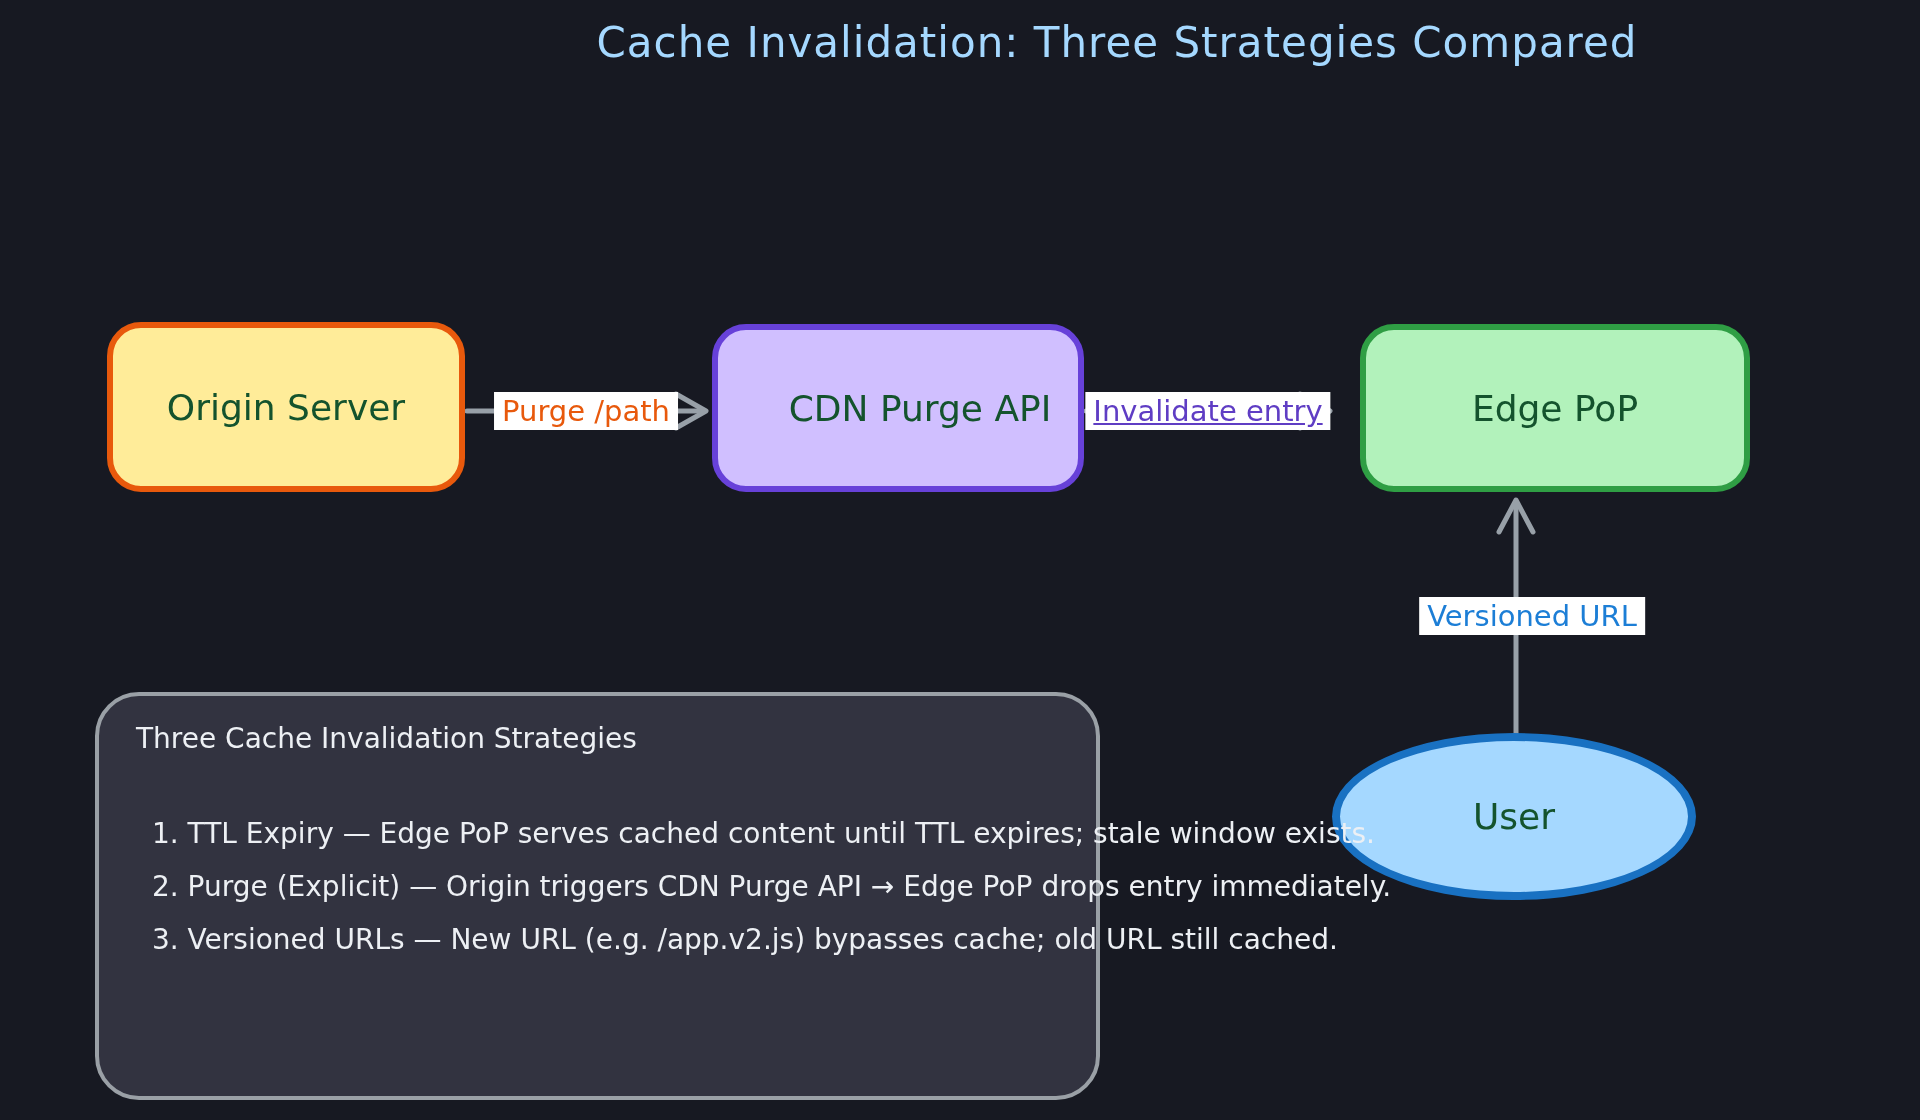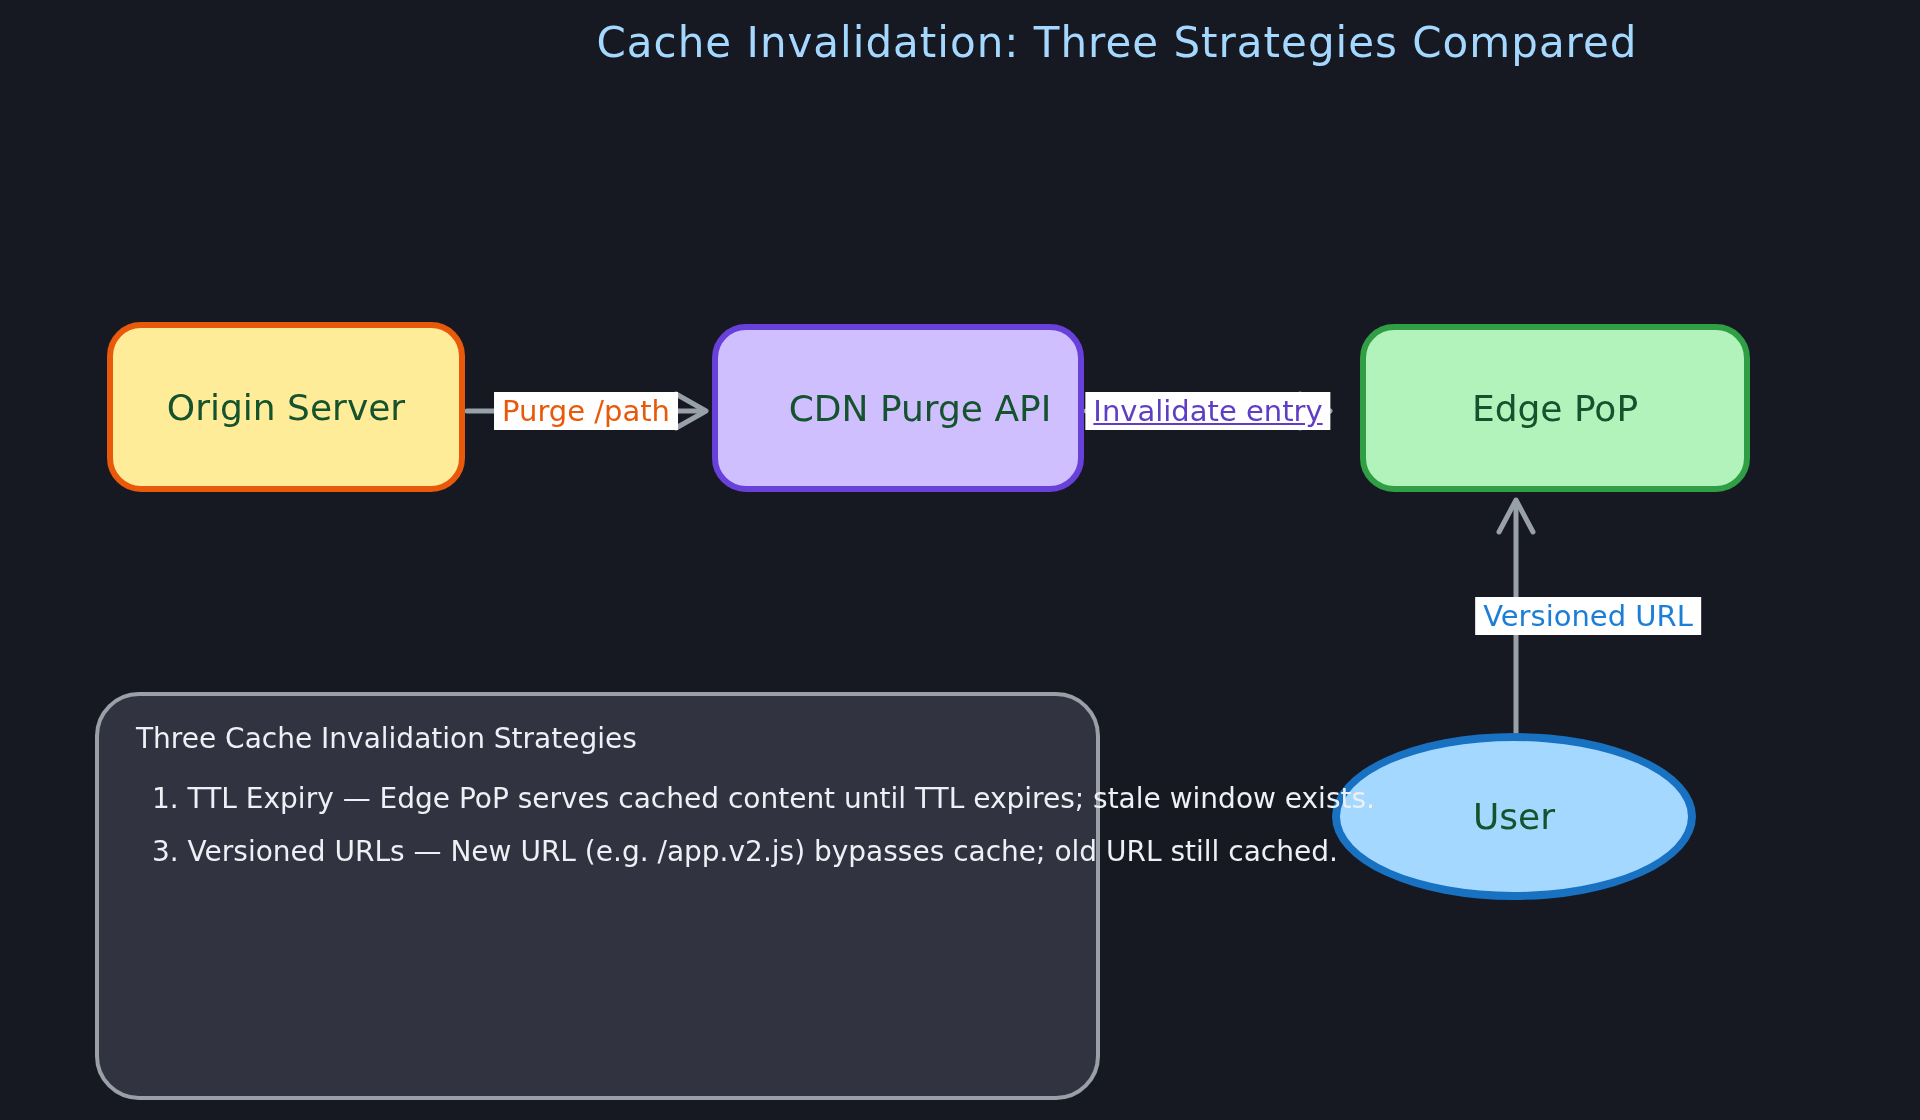--- a/index.html
+++ b/index.html
@@ -42,40 +42,40 @@
     position:absolute;
     transform:translate(-50%,-50%);
     background:#ffffff;
     padding:2px 8px;
     font-size:29px;
     white-space:nowrap;
     z-index:3;
   }
   .label-purge{left:586px;top:411px;color:#e8590c;}
   .label-invalidate{left:1208px;top:411px;color:#5f3dc4;text-decoration:underline;}
-  .label-versioned{left:1588px;top:616px;color:#1c7ed6;}
+  .label-versioned{left:1532px;top:616px;color:#1c7ed6;}
   .notes-panel{
     position:absolute;
     box-sizing:border-box;
     left:95px;top:692px;width:1005px;height:408px;
     background:#323340;
     border:4px solid #9aa0a6;
     border-radius:44px;
     z-index:1;
   }
   .notes-text{
     position:absolute;
     left:136px;top:720px;
     font-size:28px;
     line-height:37px;
     color:#edf0f4;
     white-space:nowrap;
     z-index:5;
   }
-  .notes-heading{margin:0 0 23px 0;}
+  .notes-heading{margin:0 0 58px 0;}
   .notes-item{margin:16px;}
 </style>
 </head>
 <body>
 
 <div class="title">Cache Invalidation: Three Strategies Compared</div>
 
 <svg class="arrows" viewBox="0 0 1920 1120" fill="none" stroke="#98a0a8" stroke-width="5" stroke-linecap="round" stroke-linejoin="round">
   <path d="M467 411 H704"></path>
   <path d="M676 394 L706 411 L676 428"></path>
@@ -103,14 +103,15 @@
 
 <div class="edge-label label-purge">Purge /path</div>
 <div class="edge-label label-invalidate">Invalidate entry</div>
 <div class="edge-label label-versioned">Versioned URL</div>
 
 <div class="notes-panel"></div>
 
 <div class="notes-text">
   <p class="notes-heading">Three Cache Invalidation Strategies</p>
   <p class="notes-item">1. TTL Expiry — Edge PoP serves cached content until TTL expires; stale window exists.</p>
+  <p class="notes-item">2. Purge (Explicit) — Origin triggers CDN Purge API → Edge PoP drops entry immediately.</p>
   <p class="notes-item">3. Versioned URLs — New URL (e.g. /app.v2.js) bypasses cache; old URL still cached.</p>
 </div>
 
 </body></html>

